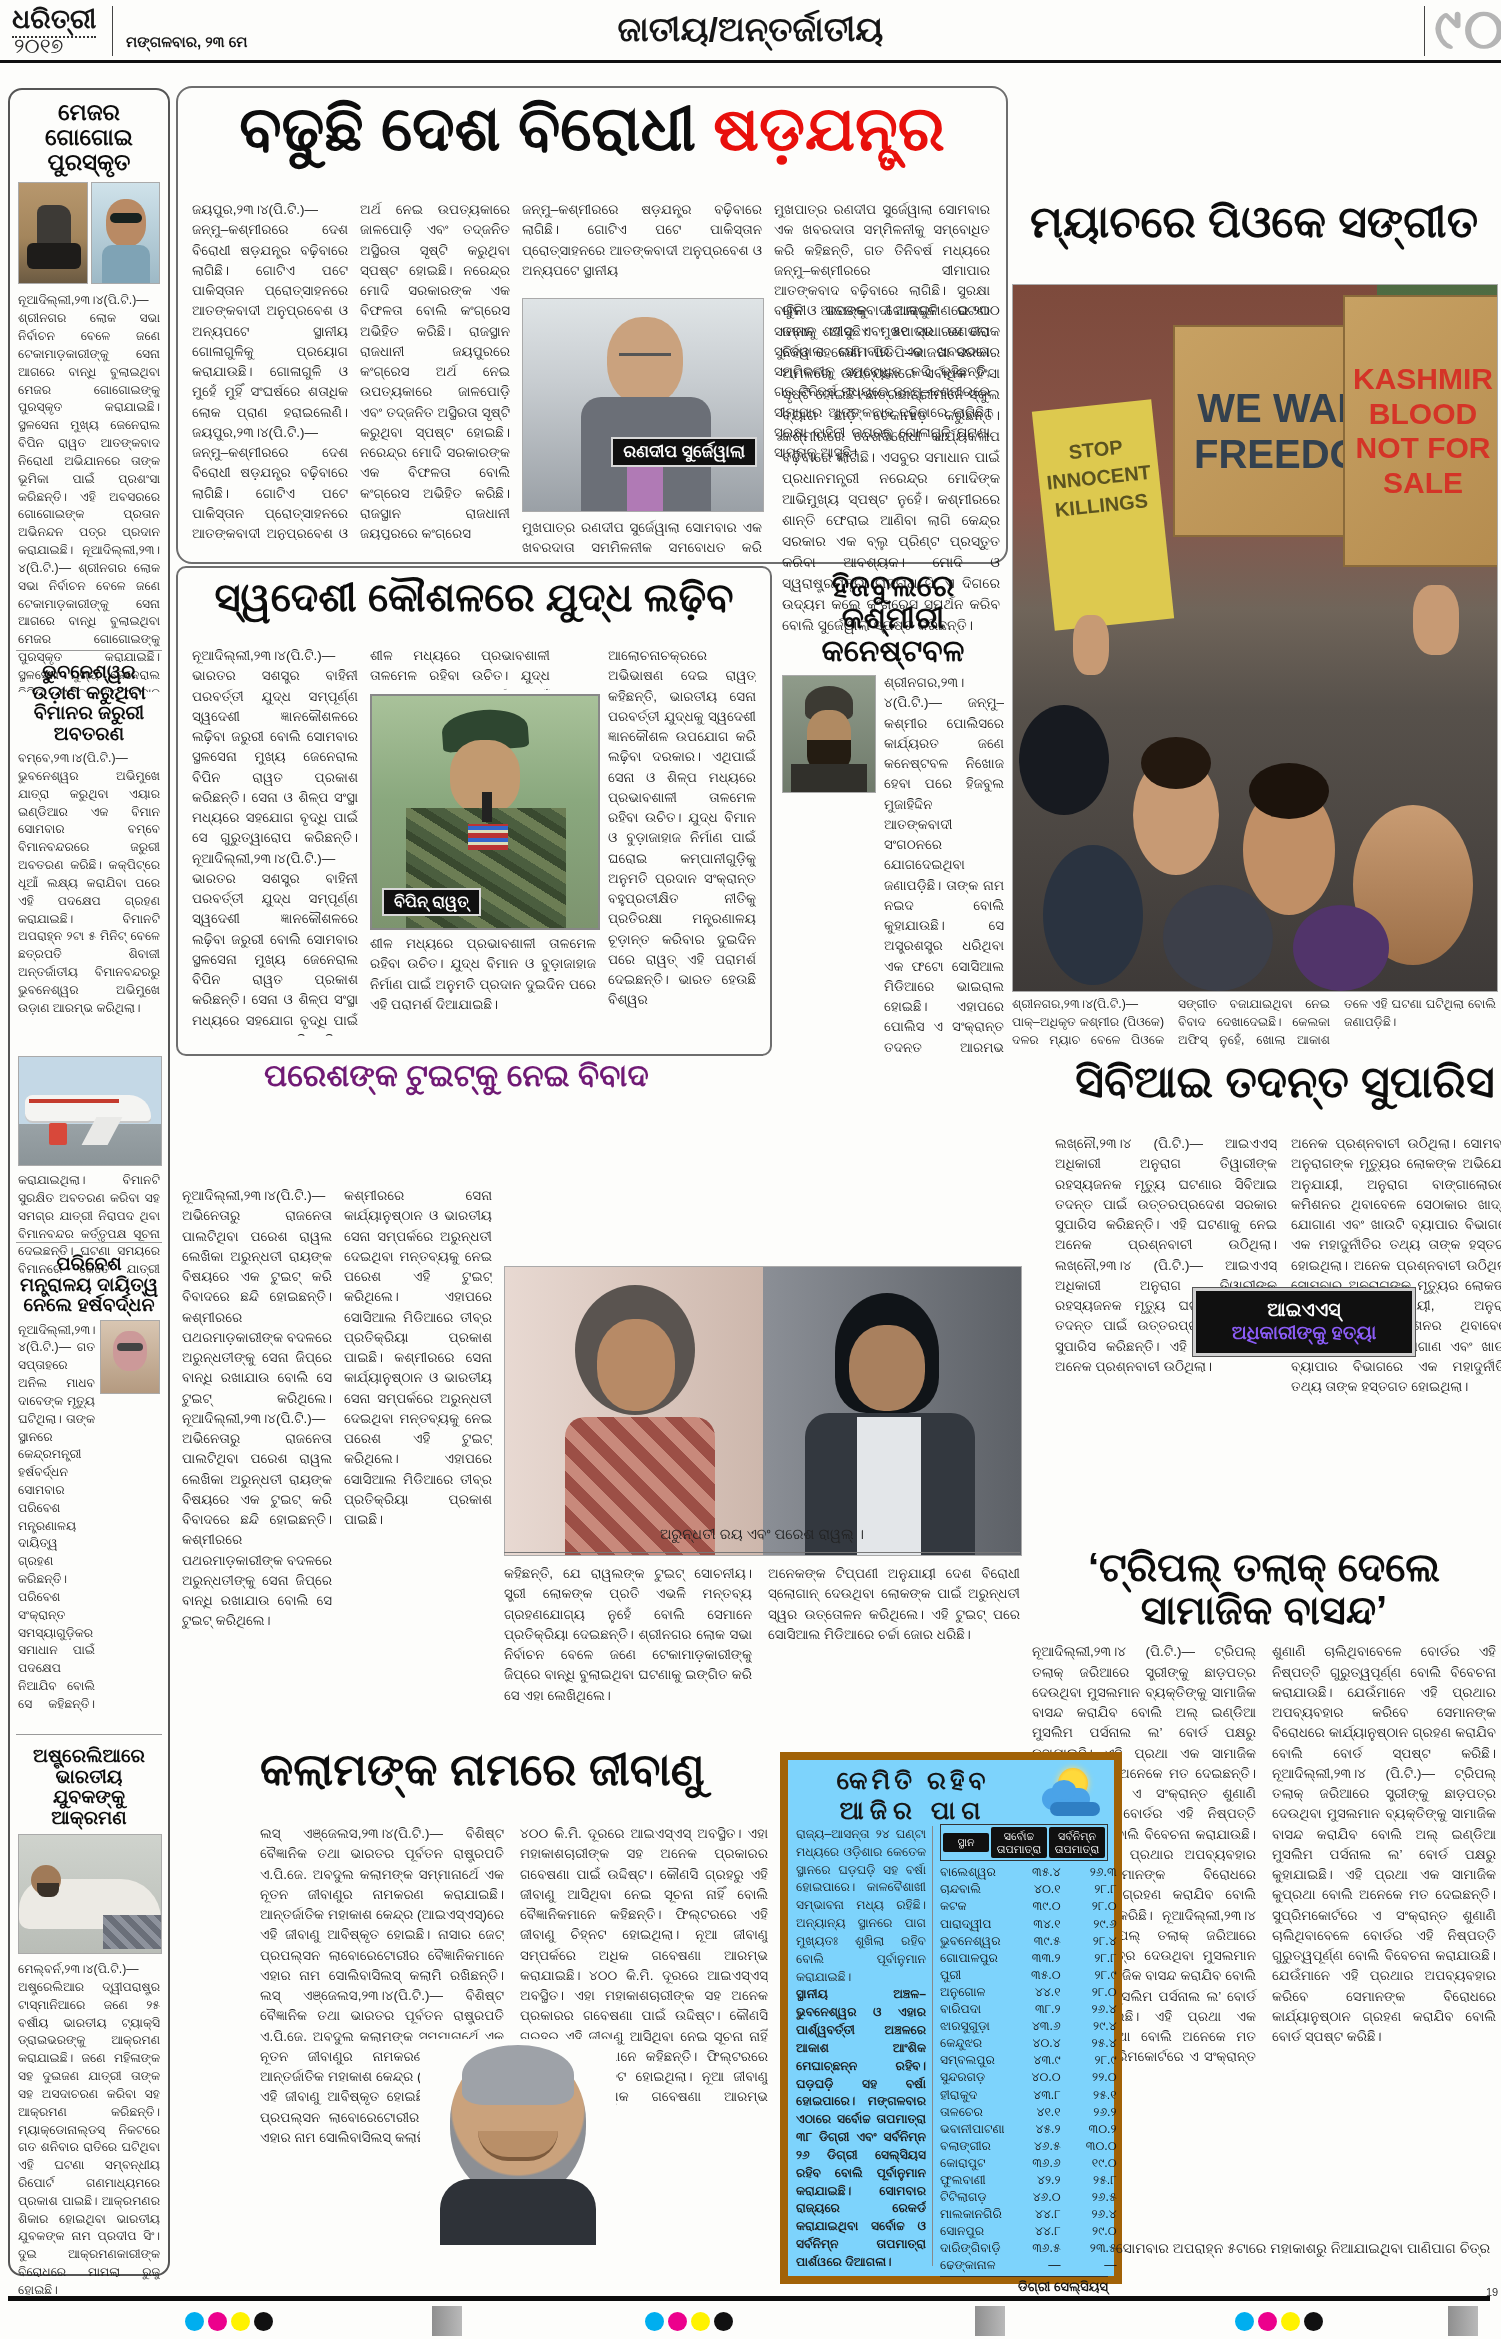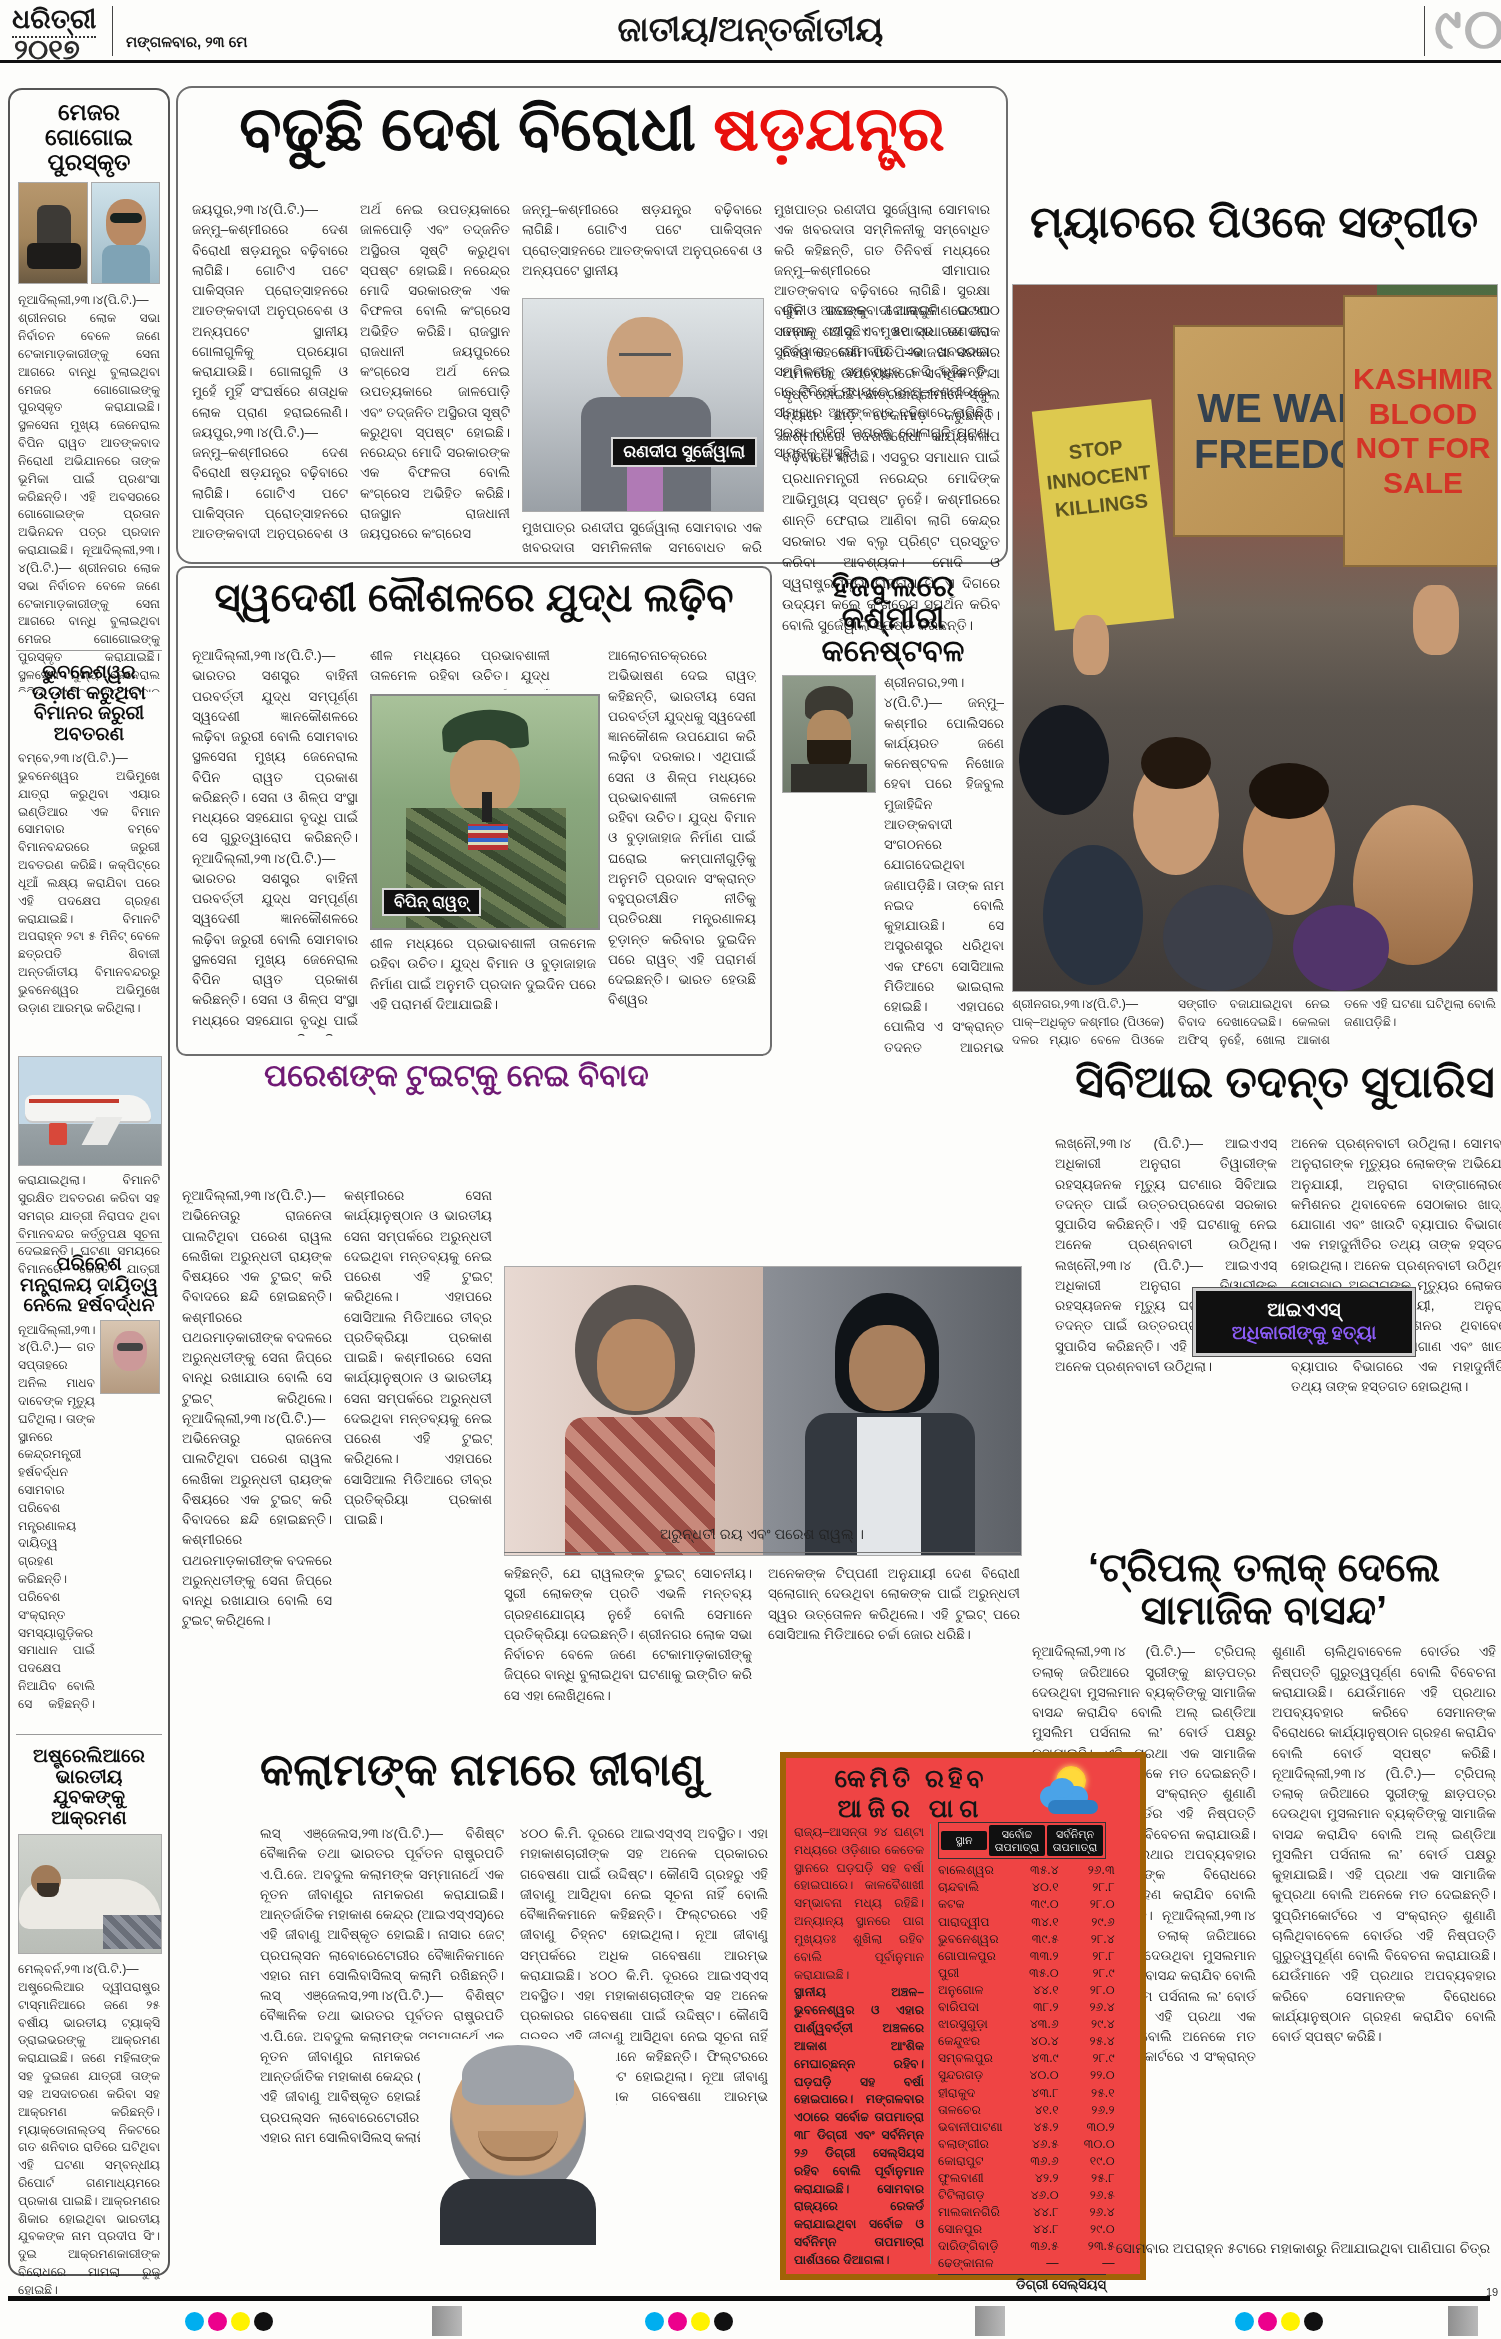--- a/index.html
+++ b/index.html
@@ -33,21 +33,21 @@
   .regdot{width:19px;height:19px;border-radius:50%;display:inline-block;margin-right:4px;}
   .regsq{width:30px;height:30px;background:linear-gradient(90deg,#8f8f8f,#b9b9b9);display:inline-block;}
 </style>
 </head>
 <body>
 
 <div id="page">
 
   <div id="hdr" class="abs" style="left:0;top:0;width:1501px;height:60px;">
     <div class="abs" style="left:12px;top:4px;font-size:27px;font-weight:bold;border-bottom:2px dotted #333;padding-bottom:1px;">ଧରିତ୍ରୀ</div>
-    <div class="abs" style="left:14px;top:34px;font-size:28px;color:#2a2a2a;font-weight:bold;">୨୦୧୭</div>
+    <div class="abs" style="left:14px;top:34px;font-size:21px;color:#2a2a2a;">୨୦୧୭</div>
     <div class="abs vline" style="left:112px;top:6px;height:50px;"></div>
     <div class="abs" style="left:126px;top:33px;font-size:15px;font-weight:bold;">ମଙ୍ଗଳବାର, ୨୩ ମେ</div>
     <div class="abs" style="left:0;right:0;top:10px;text-align:center;font-size:34px;font-weight:bold;">ଜାତୀୟ/ଅନ୍ତର୍ଜାତୀୟ</div>
     <div class="abs vline" style="left:1424px;top:6px;height:50px;"></div>
     <div id="pageno" class="abs" style="left:1434px;top:-4px;font-size:56px;">୯୦</div>
   </div>
 
   <div class="abs box" style="left:8px;top:88px;width:158px;height:2184px;border-radius:14px;border-color:#555;">
 
     <div class="abs" style="left:8px;top:10px;width:142px;height:538px;">
@@ -211,21 +211,21 @@
     <div class="abs body-txt jt" style="left:84px;top:78px;width:244px;height:436px;">ଲସ୍ ଏଞ୍ଜେଲସ,୨୩।୪(ପି.ଟି.)— ବିଶିଷ୍ଟ ବୈଜ୍ଞାନିକ ତଥା ଭାରତର ପୂର୍ବତନ ରାଷ୍ଟ୍ରପତି ଏ.ପି.ଜେ. ଅବଦୁଲ କଲାମଙ୍କ ସମ୍ମାନାର୍ଥେ ଏକ ନୂତନ ଜୀବାଣୁର ନାମକରଣ କରାଯାଇଛି। ଆନ୍ତର୍ଜାତିକ ମହାକାଶ କେନ୍ଦ୍ର (ଆଇଏସ୍ଏସ୍)ରେ ଏହି ଜୀବାଣୁ ଆବିଷ୍କୃତ ହୋଇଛି। ନାସାର ଜେଟ୍ ପ୍ରପଲ୍‌ସନ ଲାବୋରେଟୋରୀର ବୈଜ୍ଞାନିକମାନେ ଏହାର ନାମ ସୋଲିବାସିଲସ୍ କଲାମି ରଖିଛନ୍ତି। ଲସ୍ ଏଞ୍ଜେଲସ,୨୩।୪(ପି.ଟି.)— ବିଶିଷ୍ଟ ବୈଜ୍ଞାନିକ ତଥା ଭାରତର ପୂର୍ବତନ ରାଷ୍ଟ୍ରପତି ଏ.ପି.ଜେ. ଅବଦୁଲ କଲାମଙ୍କ ସମ୍ମାନାର୍ଥେ ଏକ ନୂତନ ଜୀବାଣୁର ନାମକରଣ କରାଯାଇଛି। ଆନ୍ତର୍ଜାତିକ ମହାକାଶ କେନ୍ଦ୍ର (ଆଇଏସ୍ଏସ୍)ରେ ଏହି ଜୀବାଣୁ ଆବିଷ୍କୃତ ହୋଇଛି। ନାସାର ଜେଟ୍ ପ୍ରପଲ୍‌ସନ ଲାବୋରେଟୋରୀର ବୈଜ୍ଞାନିକମାନେ ଏହାର ନାମ ସୋଲିବାସିଲସ୍ କଲାମି ରଖିଛନ୍ତି।</div>
     <div class="abs body-txt jt" style="left:344px;top:78px;width:248px;height:436px;">୪୦୦ କି.ମି. ଦୂରରେ ଆଇଏସ୍ଏସ୍ ଅବସ୍ଥିତ। ଏହା ମହାକାଶଚାରୀଙ୍କ ସହ ଅନେକ ପ୍ରକାରର ଗବେଷଣା ପାଇଁ ଉଦ୍ଦିଷ୍ଟ। କୌଣସି ଗ୍ରହରୁ ଏହି ଜୀବାଣୁ ଆସିଥିବା ନେଇ ସୂଚନା ନାହିଁ ବୋଲି ବୈଜ୍ଞାନିକମାନେ କହିଛନ୍ତି। ଫିଲ୍ଟରରେ ଏହି ଜୀବାଣୁ ଚିହ୍ନଟ ହୋଇଥିଲା। ନୂଆ ଜୀବାଣୁ ସମ୍ପର୍କରେ ଅଧିକ ଗବେଷଣା ଆରମ୍ଭ କରାଯାଇଛି। ୪୦୦ କି.ମି. ଦୂରରେ ଆଇଏସ୍ଏସ୍ ଅବସ୍ଥିତ। ଏହା ମହାକାଶଚାରୀଙ୍କ ସହ ଅନେକ ପ୍ରକାରର ଗବେଷଣା ପାଇଁ ଉଦ୍ଦିଷ୍ଟ। କୌଣସି ଗ୍ରହରୁ ଏହି ଜୀବାଣୁ ଆସିଥିବା ନେଇ ସୂଚନା ନାହିଁ ବୋଲି ବୈଜ୍ଞାନିକମାନେ କହିଛନ୍ତି। ଫିଲ୍ଟରରେ ଏହି ଜୀବାଣୁ ଚିହ୍ନଟ ହୋଇଥିଲା। ନୂଆ ଜୀବାଣୁ ସମ୍ପର୍କରେ ଅଧିକ ଗବେଷଣା ଆରମ୍ଭ କରାଯାଇଛି।</div>
     <div class="abs photo" style="left:244px;top:244px;width:196px;height:206px;border:none;background:#fdfdfb;">
       <div class="abs" style="left:30px;top:10px;width:136px;height:150px;background:radial-gradient(circle at 50% 40%,#caa27c 58%,#8c8f94 60%);border-radius:48%;"></div>
       <div class="abs" style="left:42px;top:6px;width:112px;height:60px;background:#9ea2a8;border-radius:50% 50% 20% 20%;"></div>
       <div class="abs" style="left:58px;top:92px;width:80px;height:26px;border-radius:0 0 40px 40px;background:#b98f68;border-bottom:4px solid #7c5a3c;"></div>
       <div class="abs" style="left:20px;top:140px;width:156px;height:66px;background:#2e3238;border-radius:30px 30px 0 0;"></div>
     </div>
   </div>
 
-  <div class="abs" style="left:780px;top:1752px;width:326px;height:516px;border:6px solid #a16207;background:#ef4444;padding-left:28px;">
+  <div class="abs" style="left:780px;top:1752px;width:326px;height:516px;border:8px solid #a16207;background:#7dd3fc;">
     <div class="abs" style="left:10px;top:6px;width:230px;text-align:center;">
       <div style="font-size:25px;font-weight:bold;letter-spacing:4px;">କେମିତି ରହିବ</div>
       <div style="font-size:25px;font-weight:bold;letter-spacing:6px;">ଆଜିର ପାଗ</div>
     </div>
     <div class="abs" style="left:252px;top:6px;width:64px;height:56px;">
       <div class="abs" style="left:18px;top:2px;width:30px;height:30px;background:radial-gradient(circle,#ffd93b 55%,#f7a823 100%);border-radius:50%;box-shadow:0 0 6px #ffdf6b;"></div>
       <div class="abs" style="left:2px;top:22px;width:48px;height:22px;background:#4aa3e8;border-radius:12px;"></div>
       <div class="abs" style="left:12px;top:14px;width:24px;height:20px;background:#4aa3e8;border-radius:50%;"></div>
       <div class="abs" style="left:10px;top:36px;width:50px;height:14px;background:#2f7fc4;border-radius:8px;"></div>
     </div>

